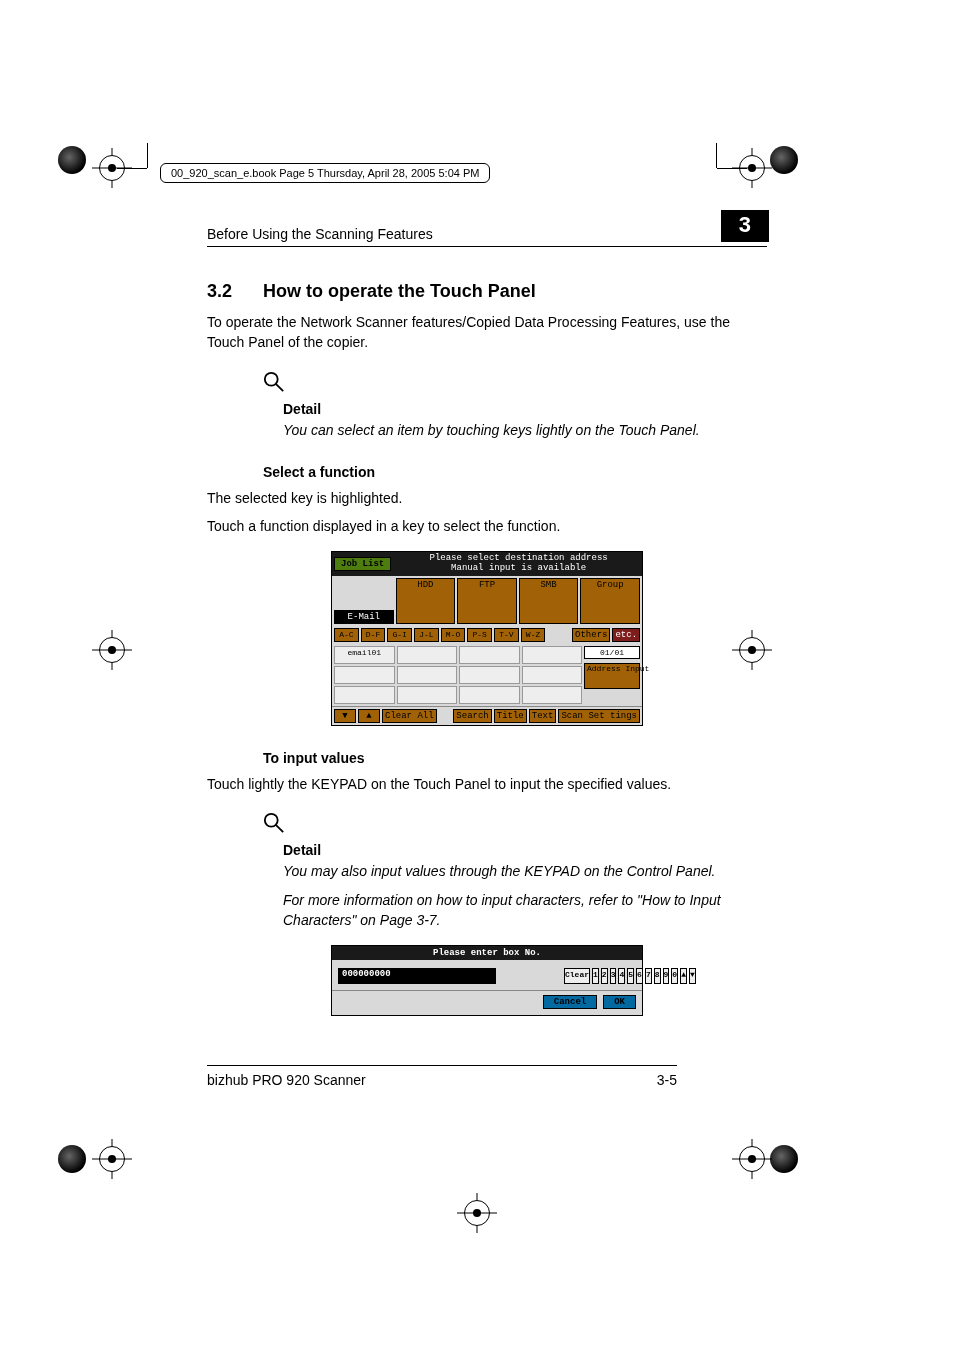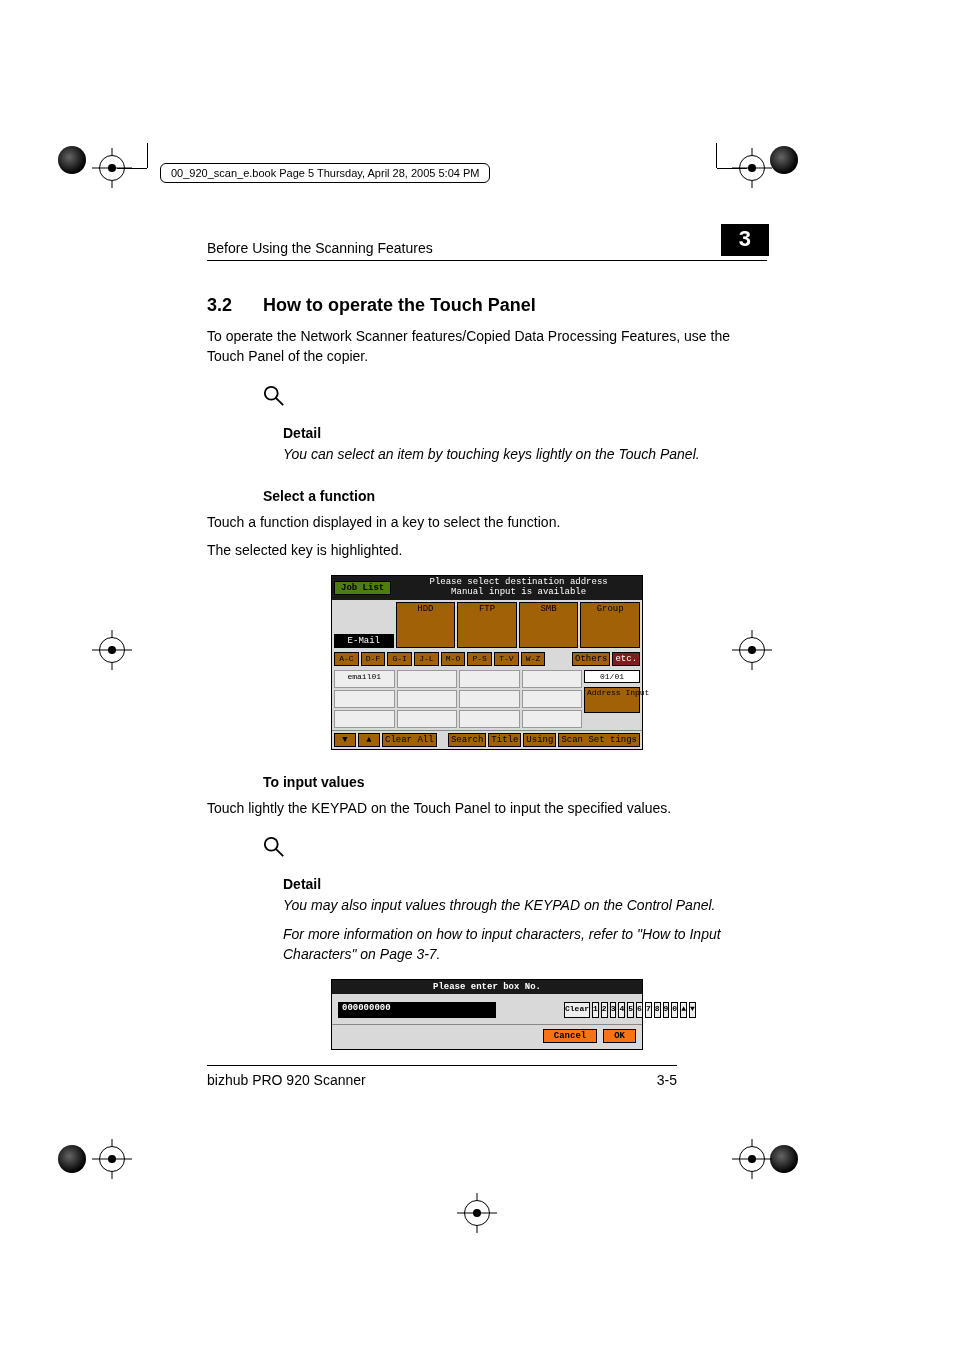--- a/index.html
+++ b/index.html
@@ -69,21 +69,21 @@
     border:1px solid #000;
     border-radius:6px;
     padding:3px 10px;
     background:#fff;
   }
 
   
   .content {
     position:absolute;
     left:207px;
-    top:224px;
+    top:210px;
     width:560px;
   }
   .running-head {
     display:flex;
     justify-content:space-between;
     align-items:flex-end;
     border-bottom:1px solid #000;
     padding-bottom:4px;
     font-size:14px;
   }
@@ -101,21 +101,21 @@
     font-weight:bold;
   }
   .section-num { display:inline-block; width:56px;}
   .body-indent { margin-left:56px; font-size:14px; line-height:1.45;}
   .para { margin:8px 0;}
   .detail-icon {
     display:inline-block;
     vertical-align:top;
   }
   .detail-block { margin:18px 0 0 56px;}
-  .detail-label { font-weight:bold; font-size:14px; margin:14px 0 2px 20px;}
+  .detail-label { font-weight:bold; font-size:14px; margin:4px 0 2px 20px;}
   .detail-text { font-style:italic; font-size:14px; margin:4px 0 0 20px; line-height:1.4;}
   .sub-head { font-weight:bold; font-size:14px; margin:24px 0 6px 56px;}
   .embedded {
     display:block;
     margin:14px auto;
   }
 
   
   .ui1 {
     width:310px;
@@ -220,21 +220,21 @@
   .ui2 .kp .row .btn { flex:1;}
   .ui2 .bot {
     display:flex;
     justify-content:flex-end;
     gap:6px;
     padding:4px 6px 6px 6px;
     border-top:1px solid #888;
   }
   .ui2 .bot .btn {
     border:1px solid #000;
-    background:#f97316;
+    background:#0369a1;
     padding:1px 10px;
     font-weight:bold;
     font-size:9px;
   }
 
   
   .foot {
     position:absolute;
     left:207px;
     right:187px;
@@ -314,22 +314,22 @@
         <svg class="mag-svg" viewBox="0 0 24 24">
             <circle cx="9" cy="9" r="7" fill="none" stroke="#000" stroke-width="2"></circle>
             <line x1="14" y1="14" x2="22" y2="22" stroke="#000" stroke-width="2"></line>
           </svg>
       </span>
       <div class="detail-label">Detail</div>
       <div class="detail-text">You can select an item by touching keys lightly on the Touch Panel.</div>
     </div>
 
     <div class="sub-head">Select a function</div>
+    <div class="body-indent para">The selected key is highlighted.</div>
     <div class="body-indent para">Touch a function displayed in a key to select the function.</div>
-    <div class="body-indent para">The selected key is highlighted.</div>
 
     <div class="embedded ui1">
       <div class="topbar">
         <span class="joblist">Job List</span>
         <span style="flex:1; text-align:center; line-height:1.1;">
           <span>Please select destination address</span><br>
           <span>Manual input is available</span>
         </span>
       </div>
       <div class="tabrow">
@@ -372,21 +372,21 @@
           <div class="btn">Address Input</div>
         </div>
       </div>
       <div class="botrow" style="border-top:1px solid #888;">
         <span class="btn" style="width:16px;">▼</span>
         <span class="btn" style="width:16px;">▲</span>
         <span class="btn">Clear All</span>
         <span class="spacer"></span>
         <span class="btn">Search</span>
         <span class="btn">Title</span>
-        <span class="btn">Using</span>
+        <span class="btn">Text</span>
         <span class="btn">Scan Set tings</span>
       </div>
     </div>
 
     <div class="sub-head">To input values</div>
     <div class="body-indent para">Touch lightly the KEYPAD on the Touch Panel to input the specified values.</div>
 
     <div class="detail-block">
       <span class="detail-icon">
         <svg class="mag-svg" viewBox="0 0 24 24">

